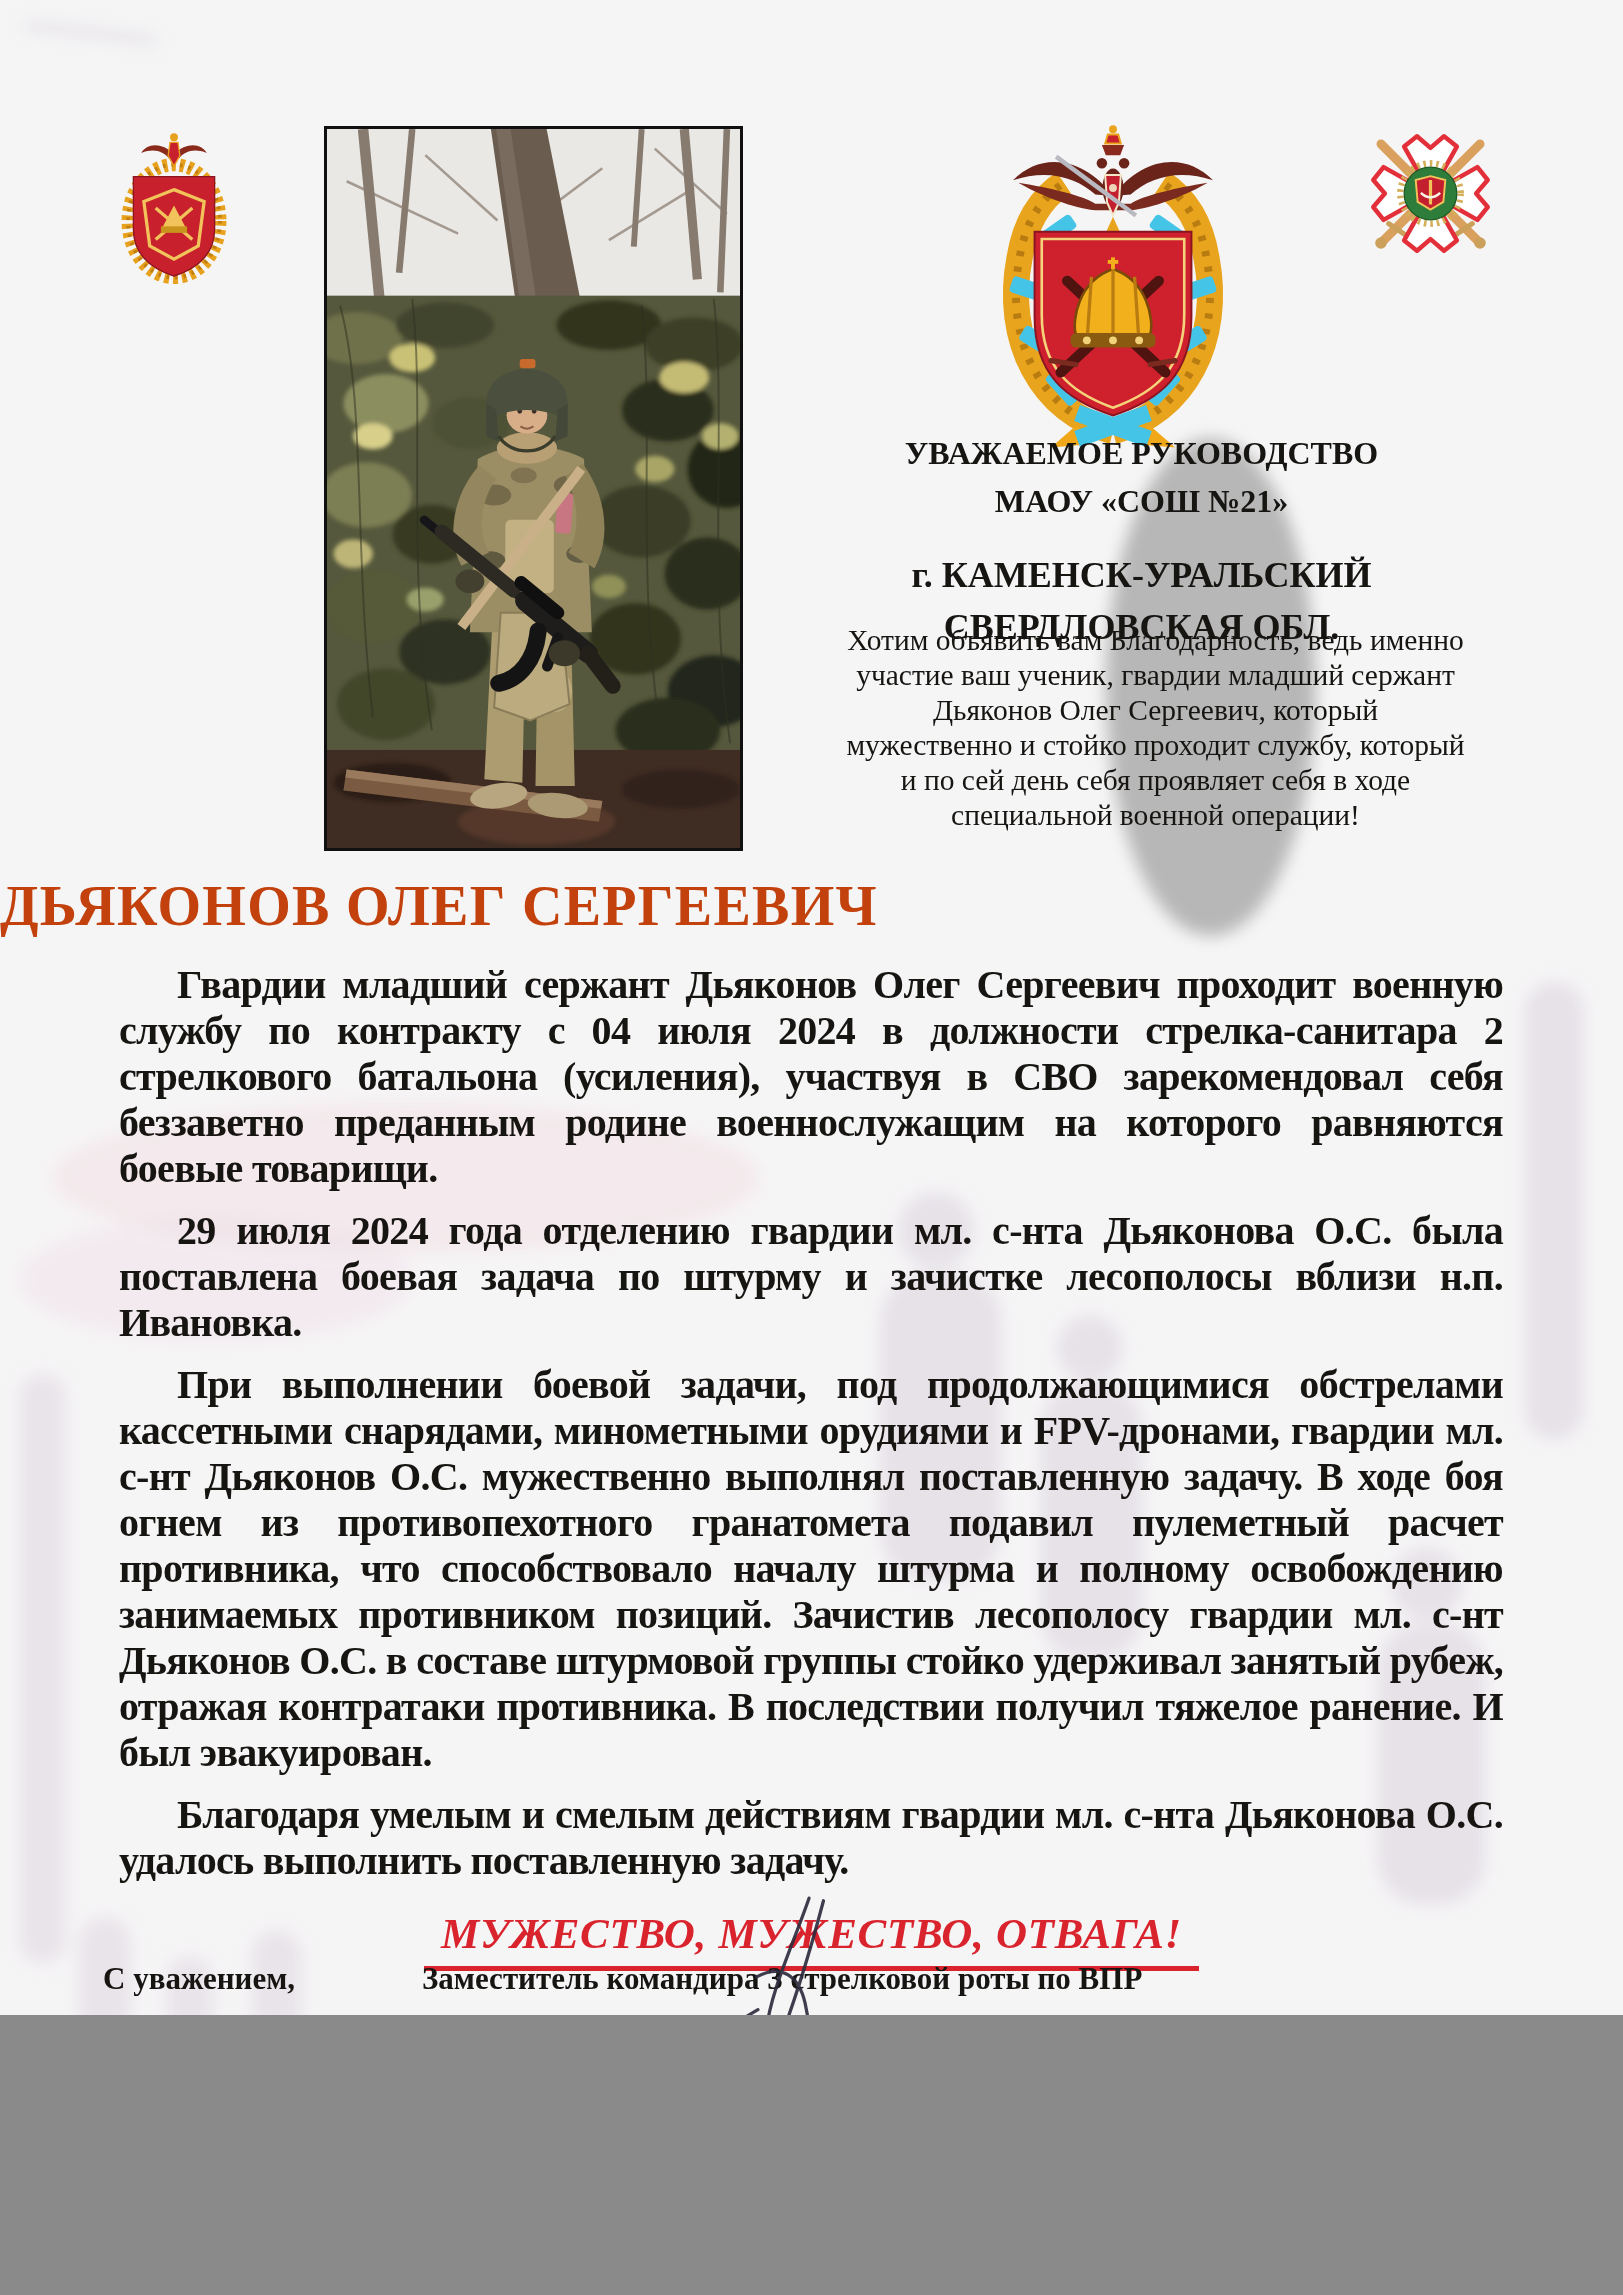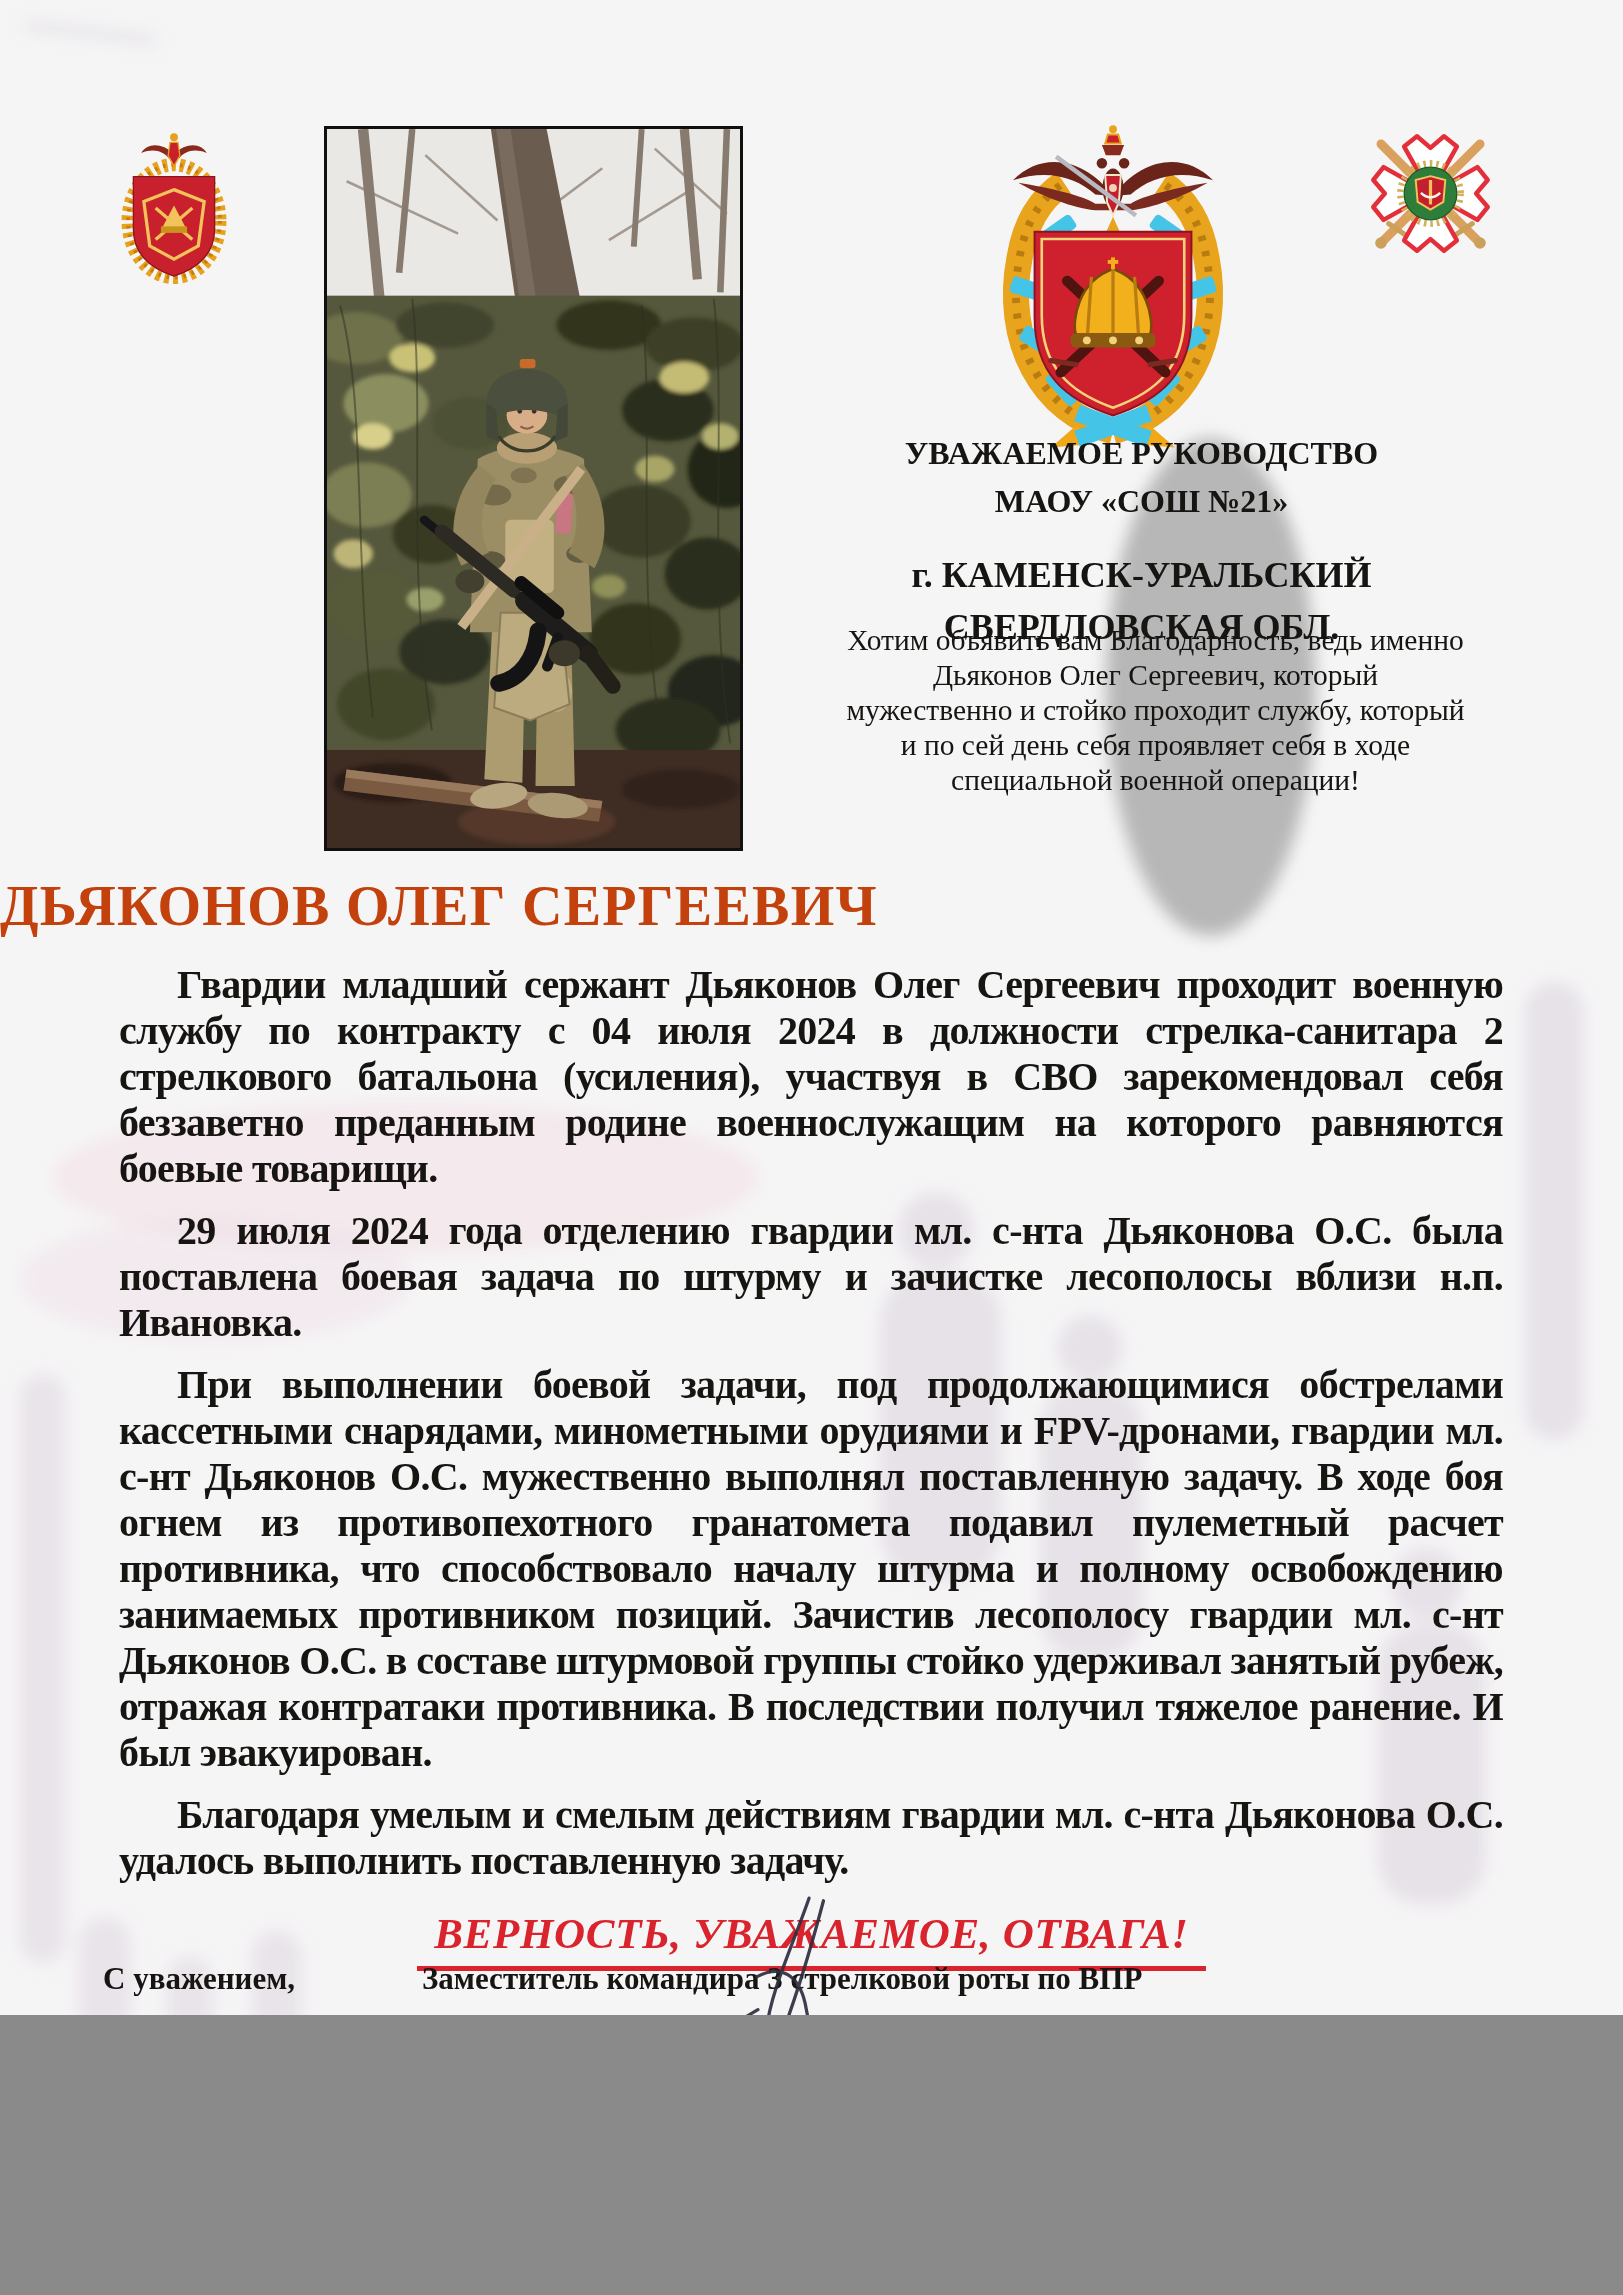--- a/index.html
+++ b/index.html
@@ -300,37 +300,38 @@
   <div class="addr">
     <div class="addr-l12">УВАЖАЕМОЕ РУКОВОДСТВО</div>
     <div class="addr-l12">МАОУ «СОШ №21»</div>
     <div class="addr-gap"></div>
     <div class="addr-l34">г. КАМЕНСК-УРАЛЬСКИЙ</div>
     <div class="addr-l34">СВЕРДЛОВСКАЯ ОБЛ.</div>
   </div>
 
   <div class="intro">
       <div class="intro-line">Хотим объявить вам Благодарность, ведь именно</div>
+      <div class="intro-line">участие ваш ученик, гвардии младший сержант</div>
       <div class="intro-line">Дьяконов Олег Сергеевич,  который</div>
       <div class="intro-line">мужественно и стойко проходит службу, который</div>
       <div class="intro-line">и по сей день себя проявляет себя в ходе</div>
       <div class="intro-line">специальной военной операции!</div>
     </div>
 
   <div class="title">ДЬЯКОНОВ ОЛЕГ СЕРГЕЕВИЧ</div>
 
   <div class="bodytext">
       <p>Гвардии младший сержант Дьяконов Олег Сергеевич  проходит военную службу по контракту с 04 июля 2024 в должности стрелка-санитара 2 стрелкового батальона (усиления), участвуя в СВО зарекомендовал себя беззаветно преданным родине военнослужащим на которого равняются боевые товарищи.</p>
       <p>29 июля 2024 года отделению гвардии мл. с-нта Дьяконова О.С. была поставлена боевая задача по штурму и зачистке лесополосы вблизи н.п. Ивановка.</p>
       <p>При выполнении боевой задачи, под продолжающимися обстрелами кассетными снарядами, минометными орудиями и FPV-дронами, гвардии мл. с-нт Дьяконов О.С. мужественно выполнял поставленную задачу. В ходе боя огнем из противопехотного гранатомета подавил пулеметный расчет противника, что способствовало началу штурма и полному освобождению занимаемых противником позиций. Зачистив лесополосу гвардии мл. с-нт Дьяконов О.С.  в составе штурмовой группы стойко удерживал занятый рубеж, отражая контратаки противника. В последствии получил тяжелое ранение. И был эвакуирован.</p>
       <p>Благодаря умелым и смелым действиям гвардии мл. с-нта Дьяконова О.С. удалось выполнить поставленную задачу.</p>
     </div>
 
   <div class="slogan-wrap">
-    <span class="slogan">ВЕРНОСТЬ, УВАЖАЕМОЕ, ОТВАГА!</span>
+    <span class="slogan">МУЖЕСТВО, МУЖЕСТВО, ОТВАГА!</span>
   </div>
 
   <div class="sig-sal">С уважением,</div>
   <div class="sig-pos">Заместитель командира 3 стрелковой роты по ВПР</div>
   <div class="sig-rank">лейтенант</div>
   <div class="sig-name">А. Калоев</div>
 
   <svg class="sig-script" viewBox="0 0 360 340" aria-hidden="true">
     <g fill="none" stroke="#2e2d3e" stroke-width="5" stroke-linecap="round" opacity="0.92">
       <path d="M206,20 C180,95 148,160 140,225 C132,288 152,318 176,310 C206,298 212,230 200,180 C190,138 164,120 126,140"></path>

